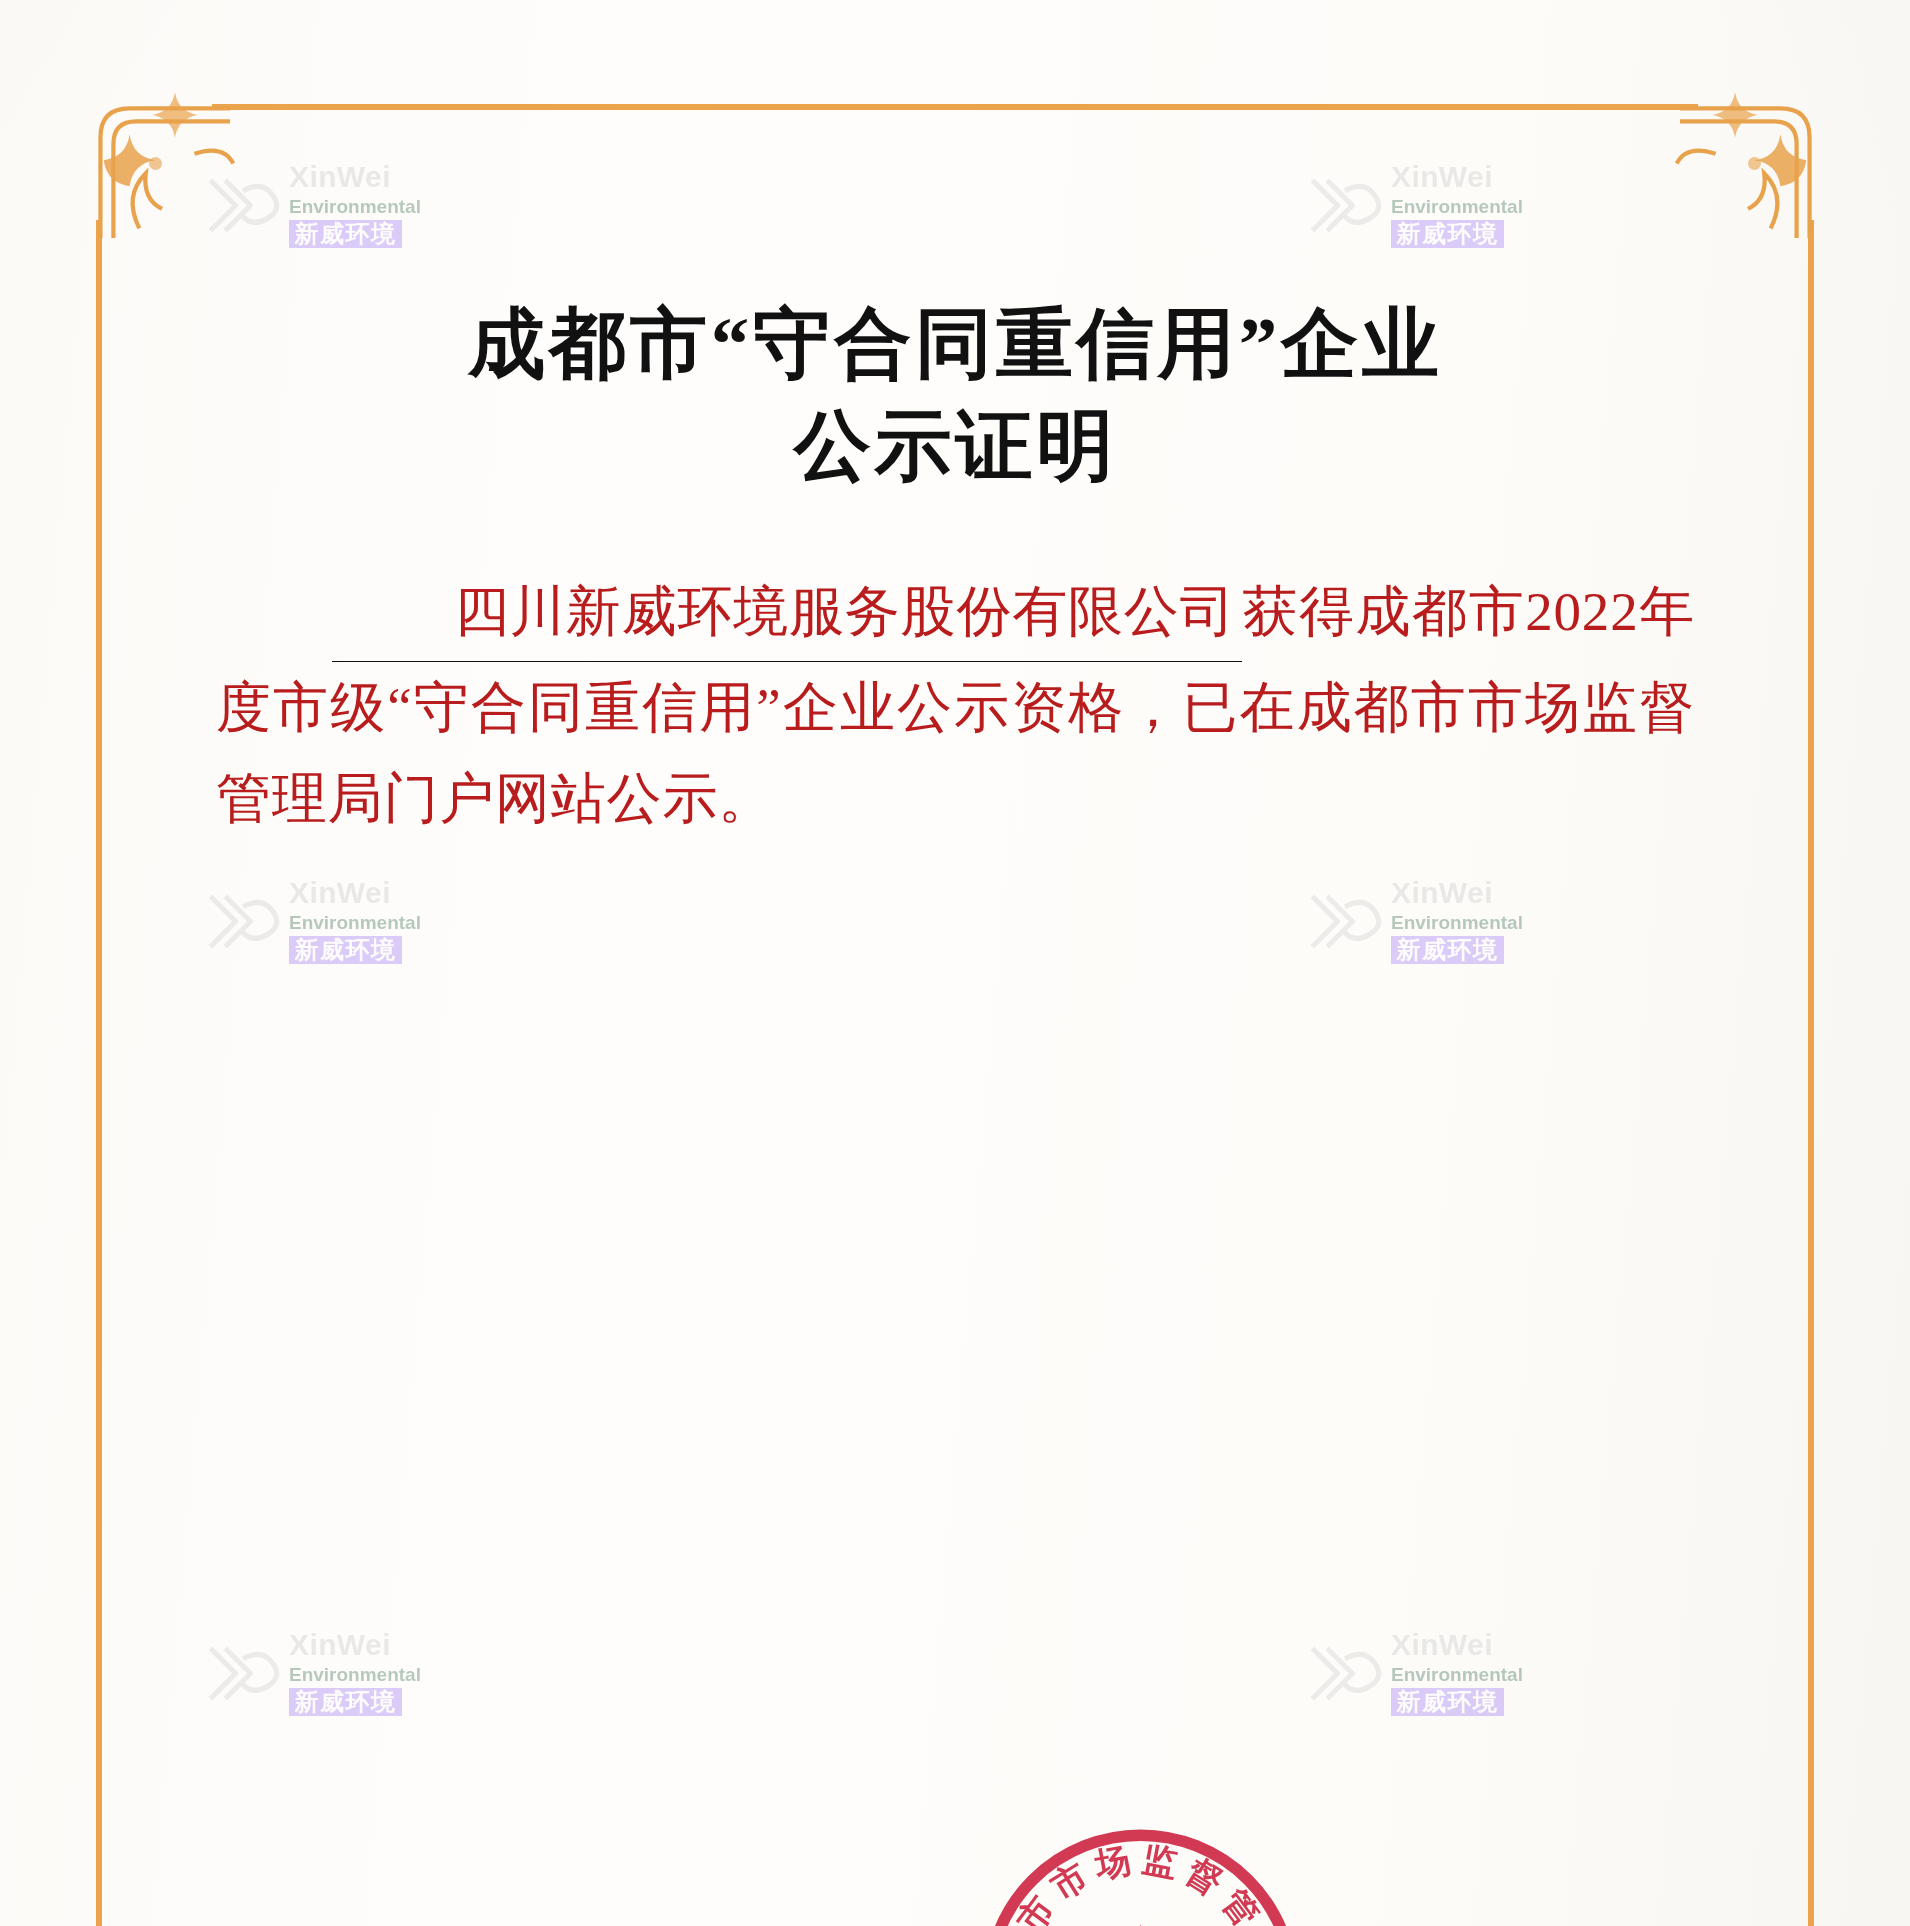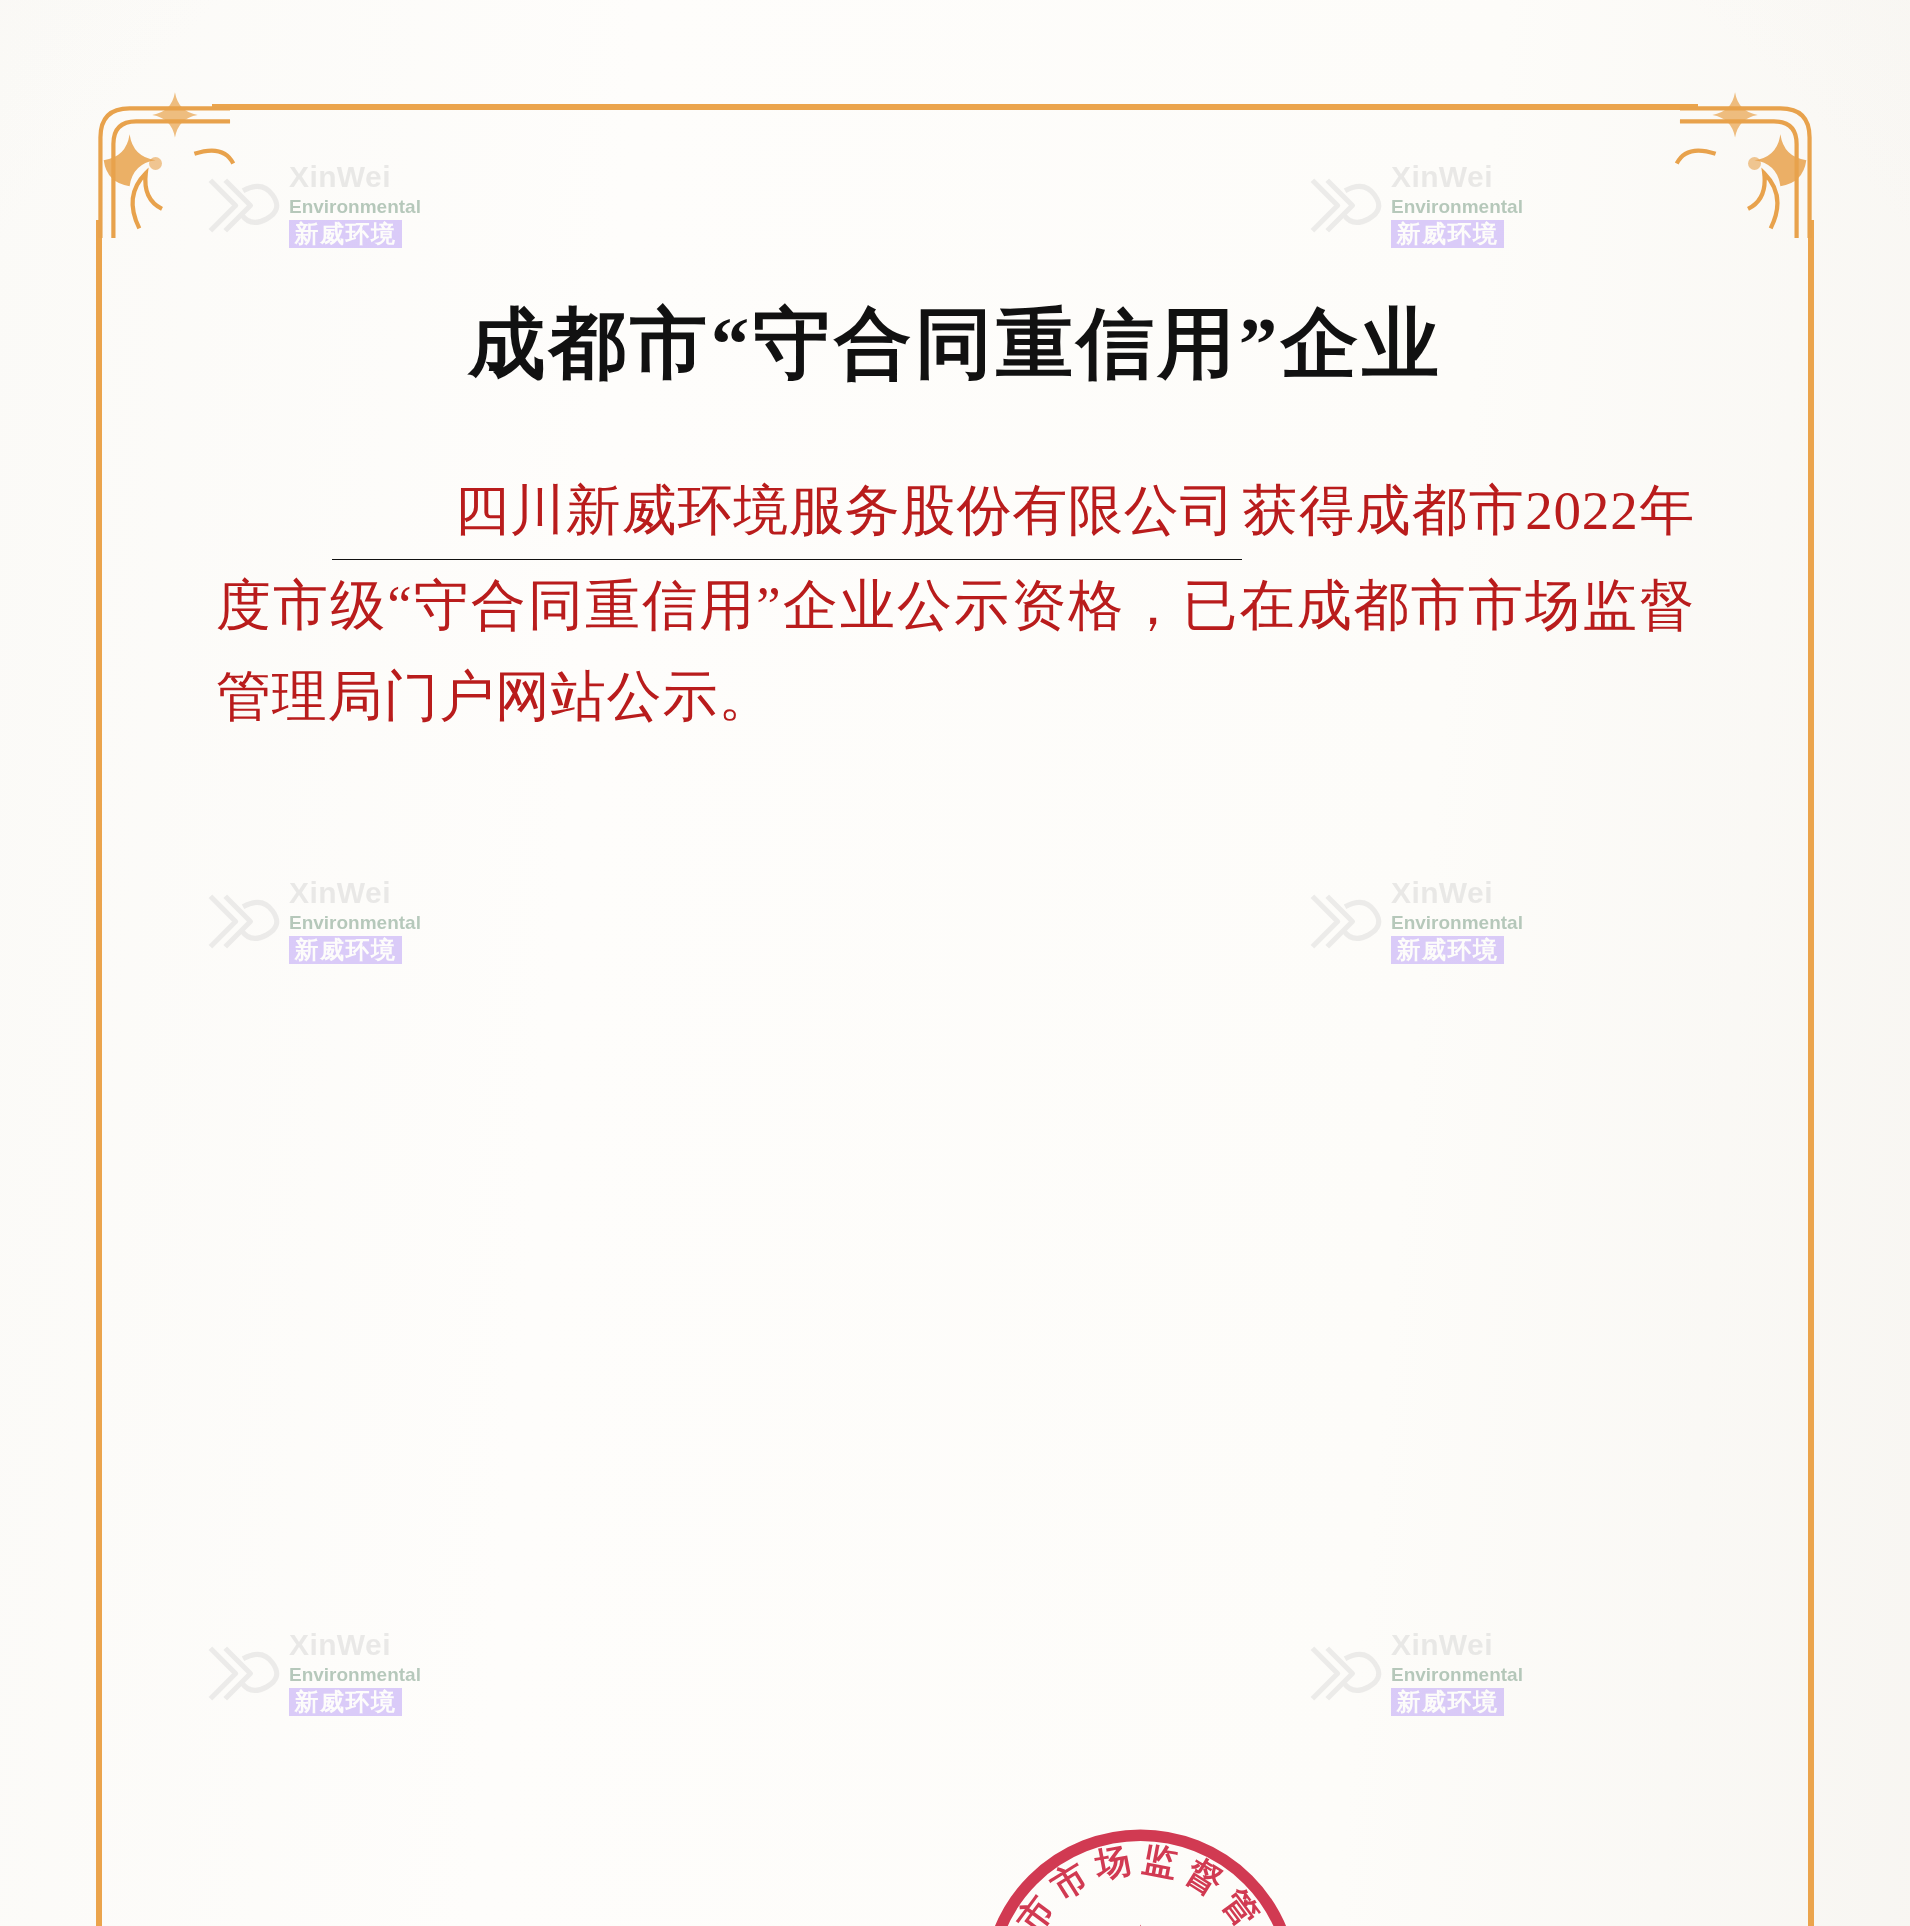--- a/index.html
+++ b/index.html
@@ -185,20 +185,21 @@
         <path d="M70 40 q18 -6 24 6"></path>
         <circle cx="46" cy="46" r="4" fill="currentColor" stroke="none" opacity="0.6"></circle>
       </svg>
     </div>
 
   </div>
 
   <div class="content">
     <div class="title-block">
       <div class="title-line">成都市“守合同重信用”企业</div>
+      <div class="title-line">公示证明</div>
     </div>
 
     <div class="body-text">
       <p class="para indent">
         <span class="company-name">四川新威环境服务股份有限公司</span><span>获得成都市2022年度市级“守合同重信用”企业公示资格，已在成都市市场监督管理局门户网站公示。</span>
       </p>
     </div>
   </div>
 
   <div class="seal">

